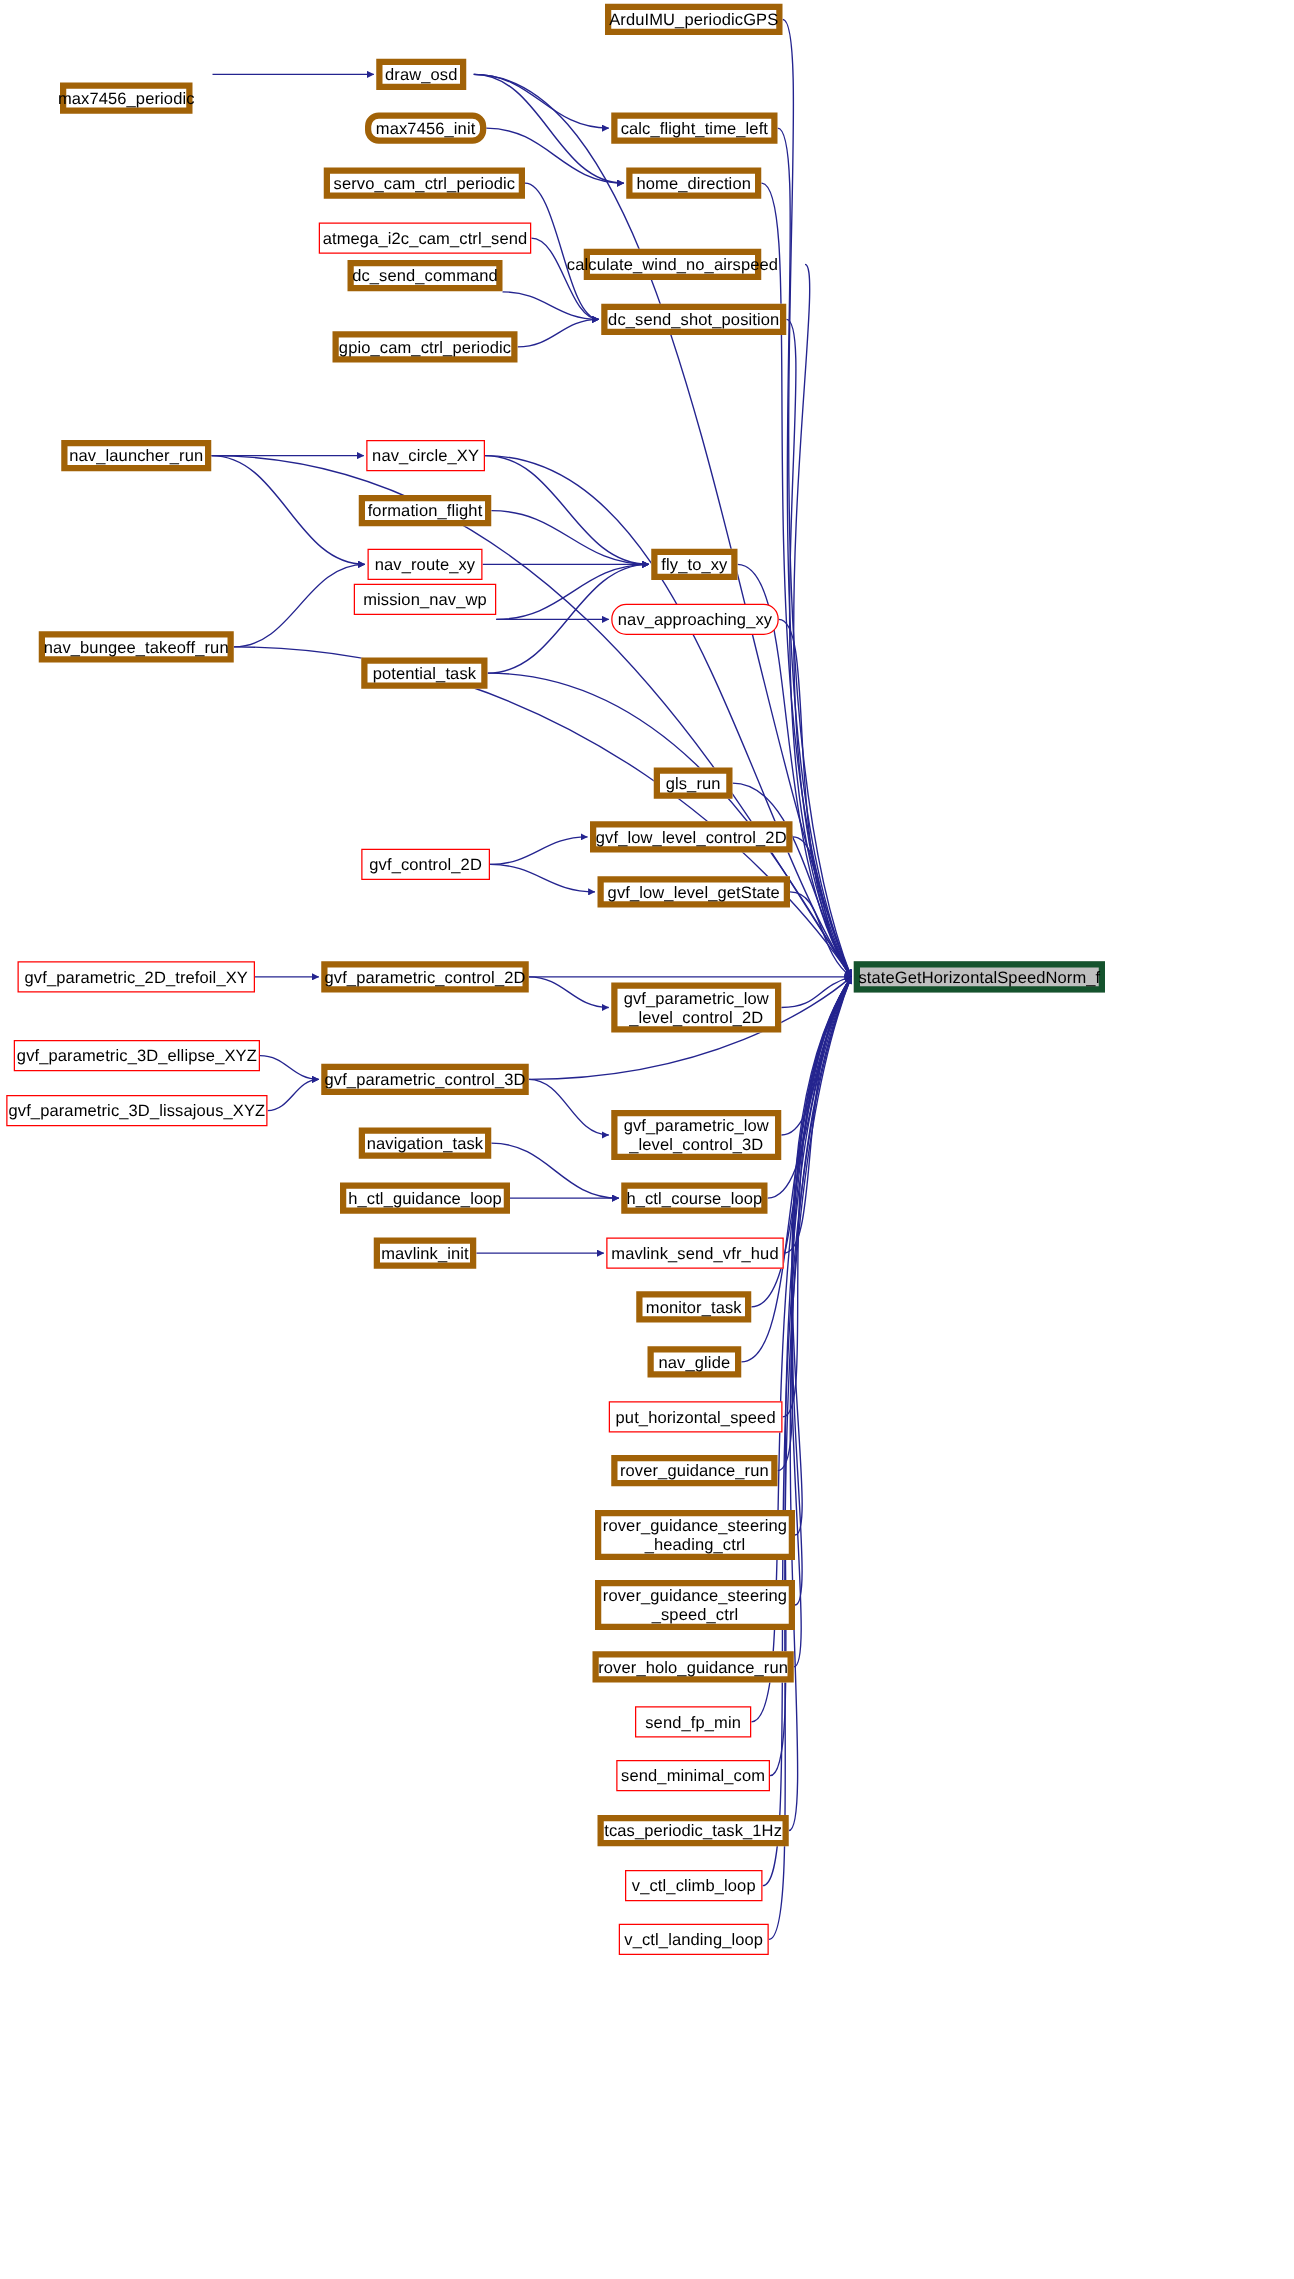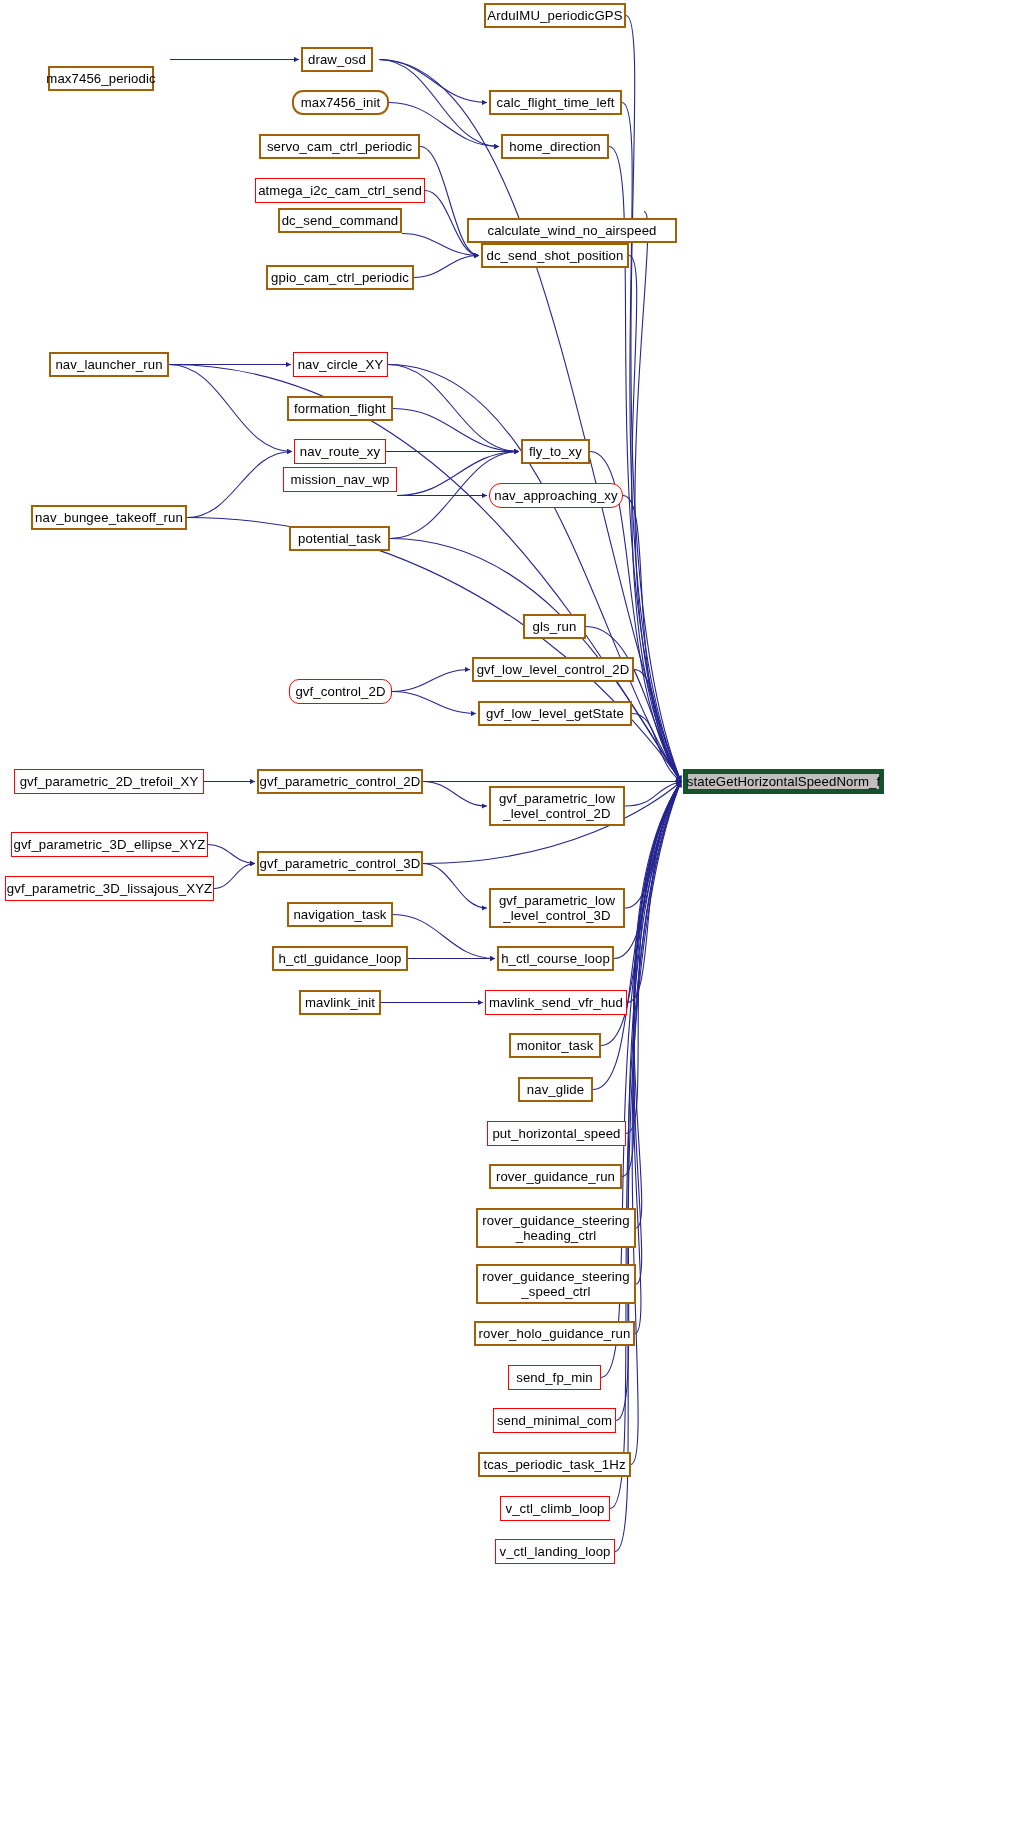--- a/index.html
+++ b/index.html
@@ -25,21 +25,21 @@
     pointer-events: none;
   }
   .node {
     position: absolute;
     box-sizing: border-box;
     display: flex;
     align-items: center;
     justify-content: center;
     text-align: center;
     background: #ffffff;
-    border: 2px solid #a16207;
+    border: 5px solid #a16207;
     color: #000000;
     font-size: 13.2px;
     line-height: 15px;
     letter-spacing: 0.1px;
     white-space: pre-line;
     z-index: 5;
   }
   .node.red {
     border: 1px solid #ff0000;
   }
@@ -123,36 +123,36 @@
   </svg>
   <div id="nodes">
       <div class="node" style="left: 484px; top: 3px; width: 142px; height: 25px;">ArduIMU_periodicGPS</div>
       <div class="node" style="left: 48px; top: 47px; width: 106px; height: 25px; margin-top: 19px;">max7456_periodic</div>
       <div class="node" style="left: 301px; top: 47px; width: 72px; height: 25px;">draw_osd</div>
       <div class="node" style="left: 489px; top: 90px; width: 133px; height: 25px;">calc_flight_time_left</div>
       <div class="node" style="left: 292px; top: 90px; width: 97px; height: 25px; border-radius: 11px;">max7456_init</div>
       <div class="node" style="left: 501px; top: 134px; width: 108px; height: 25px;">home_direction</div>
       <div class="node" style="left: 259px; top: 134px; width: 161px; height: 25px;">servo_cam_ctrl_periodic</div>
       <div class="node red" style="left: 255px; top: 178px; width: 170px; height: 25px;">atmega_i2c_cam_ctrl_send</div>
-      <div class="node" style="left: 467px; top: 199px; width: 210px; height: 25px; margin-top: 19px;">calculate_wind_no_airspeed</div>
+      <div class="node" style="left: 467px; top: 199px; width: 142px; height: 25px;">calculate_wind_no_airspeed</div>
       <div class="node" style="left: 278px; top: 208px; width: 124px; height: 25px;">dc_send_command</div>
       <div class="node" style="left: 481px; top: 243px; width: 148px; height: 25px;">dc_send_shot_position</div>
       <div class="node" style="left: 266px; top: 265px; width: 148px; height: 25px;">gpio_cam_ctrl_periodic</div>
       <div class="node" style="left: 49px; top: 352px; width: 120px; height: 25px;">nav_launcher_run</div>
       <div class="node red" style="left: 293px; top: 352px; width: 95px; height: 25px;">nav_circle_XY</div>
       <div class="node" style="left: 287px; top: 396px; width: 106px; height: 25px;">formation_flight</div>
       <div class="node red" style="left: 294px; top: 439px; width: 92px; height: 25px;">nav_route_xy</div>
       <div class="node" style="left: 521px; top: 439px; width: 69px; height: 25px;">fly_to_xy</div>
       <div class="node red" style="left: 283px; top: 467px; width: 114px; height: 25px;">mission_nav_wp</div>
       <div class="node red" style="left: 489px; top: 483px; width: 134px; height: 25px; border-radius: 12px;">nav_approaching_xy</div>
       <div class="node" style="left: 31px; top: 505px; width: 156px; height: 25px;">nav_bungee_takeoff_run</div>
       <div class="node" style="left: 289px; top: 526px; width: 101px; height: 25px;">potential_task</div>
       <div class="node" style="left: 523px; top: 614px; width: 63px; height: 25px;">gls_run</div>
       <div class="node" style="left: 472px; top: 657px; width: 162px; height: 25px;">gvf_low_level_control_2D</div>
-      <div class="node red" style="left: 289px; top: 679px; width: 103px; height: 25px; border-radius: 10px;">gvf_control_2D</div>
+      <div class="node red" style="left: 289px; top: 679px; width: 103px; height: 25px;">gvf_control_2D</div>
       <div class="node" style="left: 478px; top: 701px; width: 154px; height: 25px;">gvf_low_level_getState</div>
       <div class="node red" style="left: 14px; top: 769px; width: 190px; height: 25px;">gvf_parametric_2D_trefoil_XY</div>
       <div class="node" style="left: 257px; top: 769px; width: 166px; height: 25px;">gvf_parametric_control_2D</div>
       <div class="node target" style="left: 683px; top: 769px; width: 201px; height: 25px;">stateGetHorizontalSpeedNorm_f</div>
       <div class="node" style="left: 489px; top: 786px; width: 136px; height: 40px;">gvf_parametric_low
 _level_control_2D</div>
       <div class="node red" style="left: 11px; top: 832px; width: 197px; height: 25px;">gvf_parametric_3D_ellipse_XYZ</div>
       <div class="node" style="left: 257px; top: 851px; width: 166px; height: 25px;">gvf_parametric_control_3D</div>
       <div class="node red" style="left: 5px; top: 876px; width: 209px; height: 25px;">gvf_parametric_3D_lissajous_XYZ</div>
       <div class="node" style="left: 489px; top: 888px; width: 136px; height: 40px;">gvf_parametric_low

